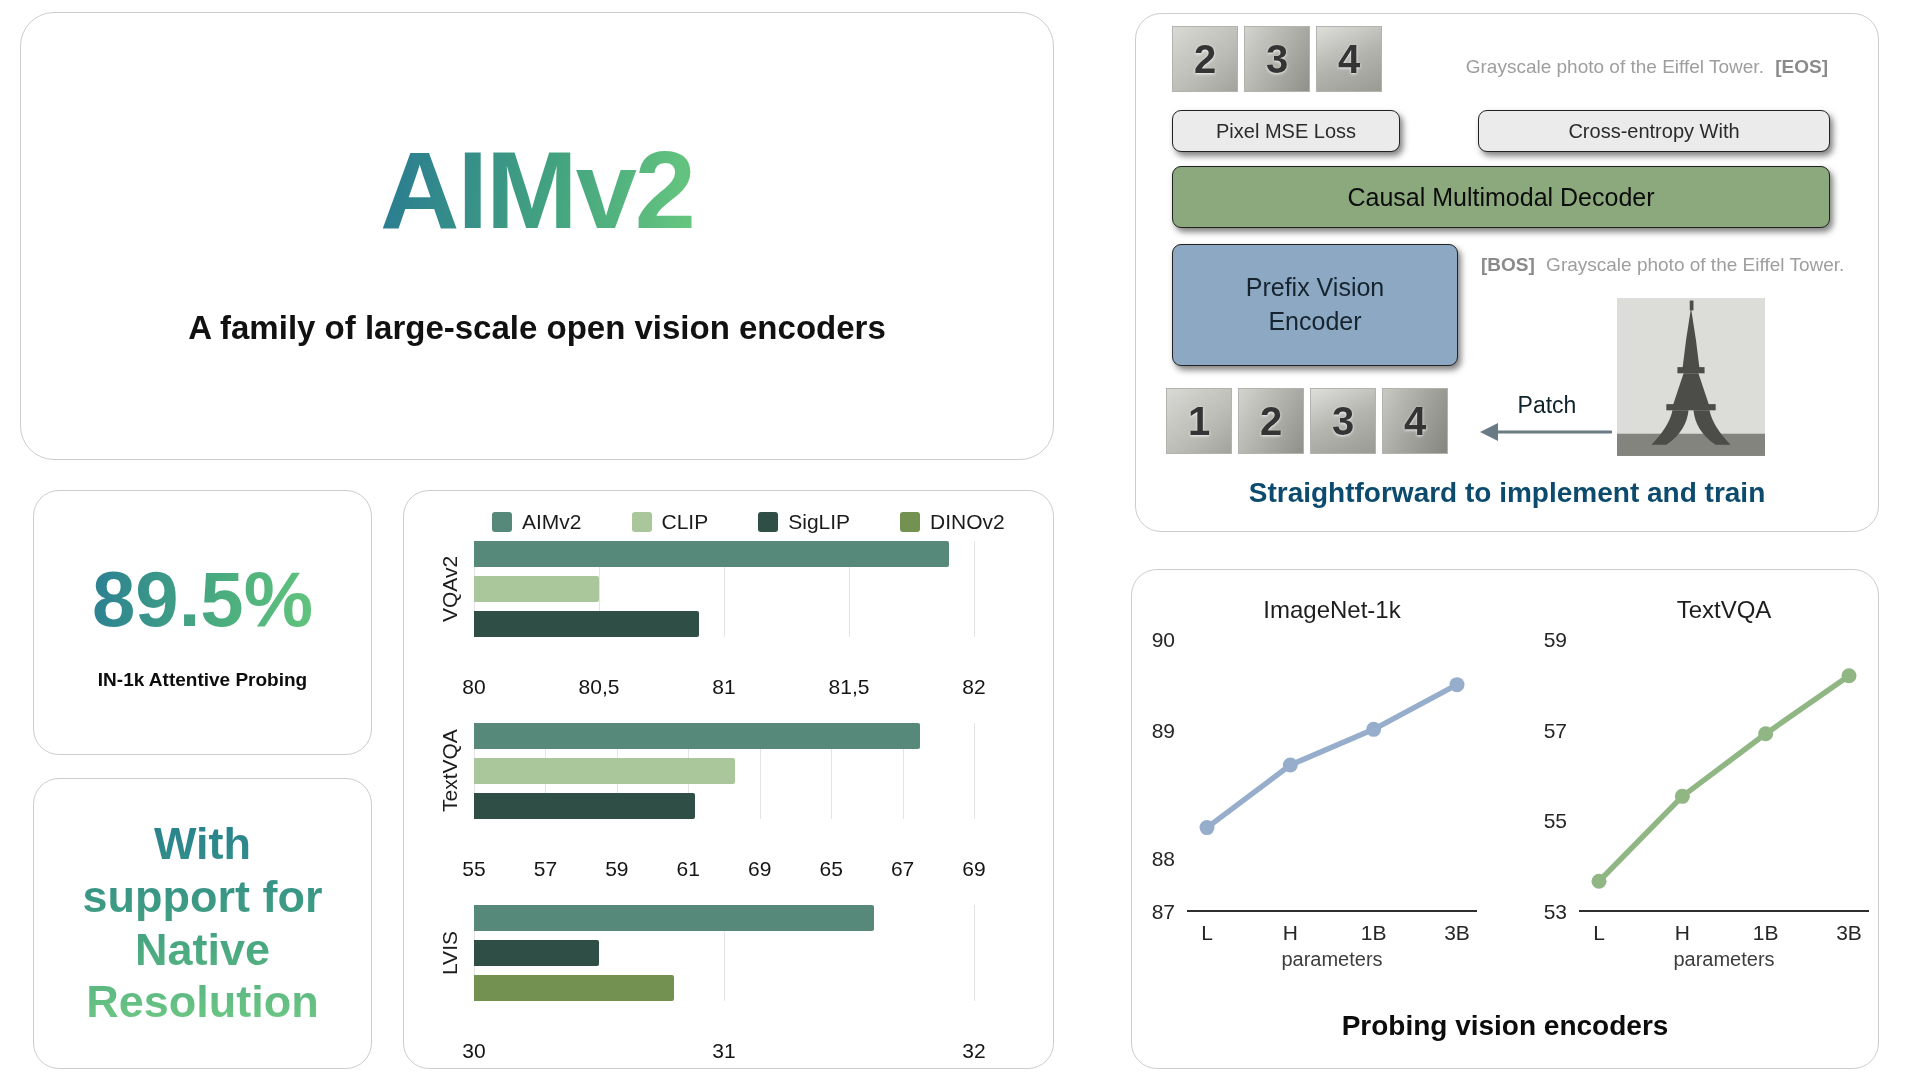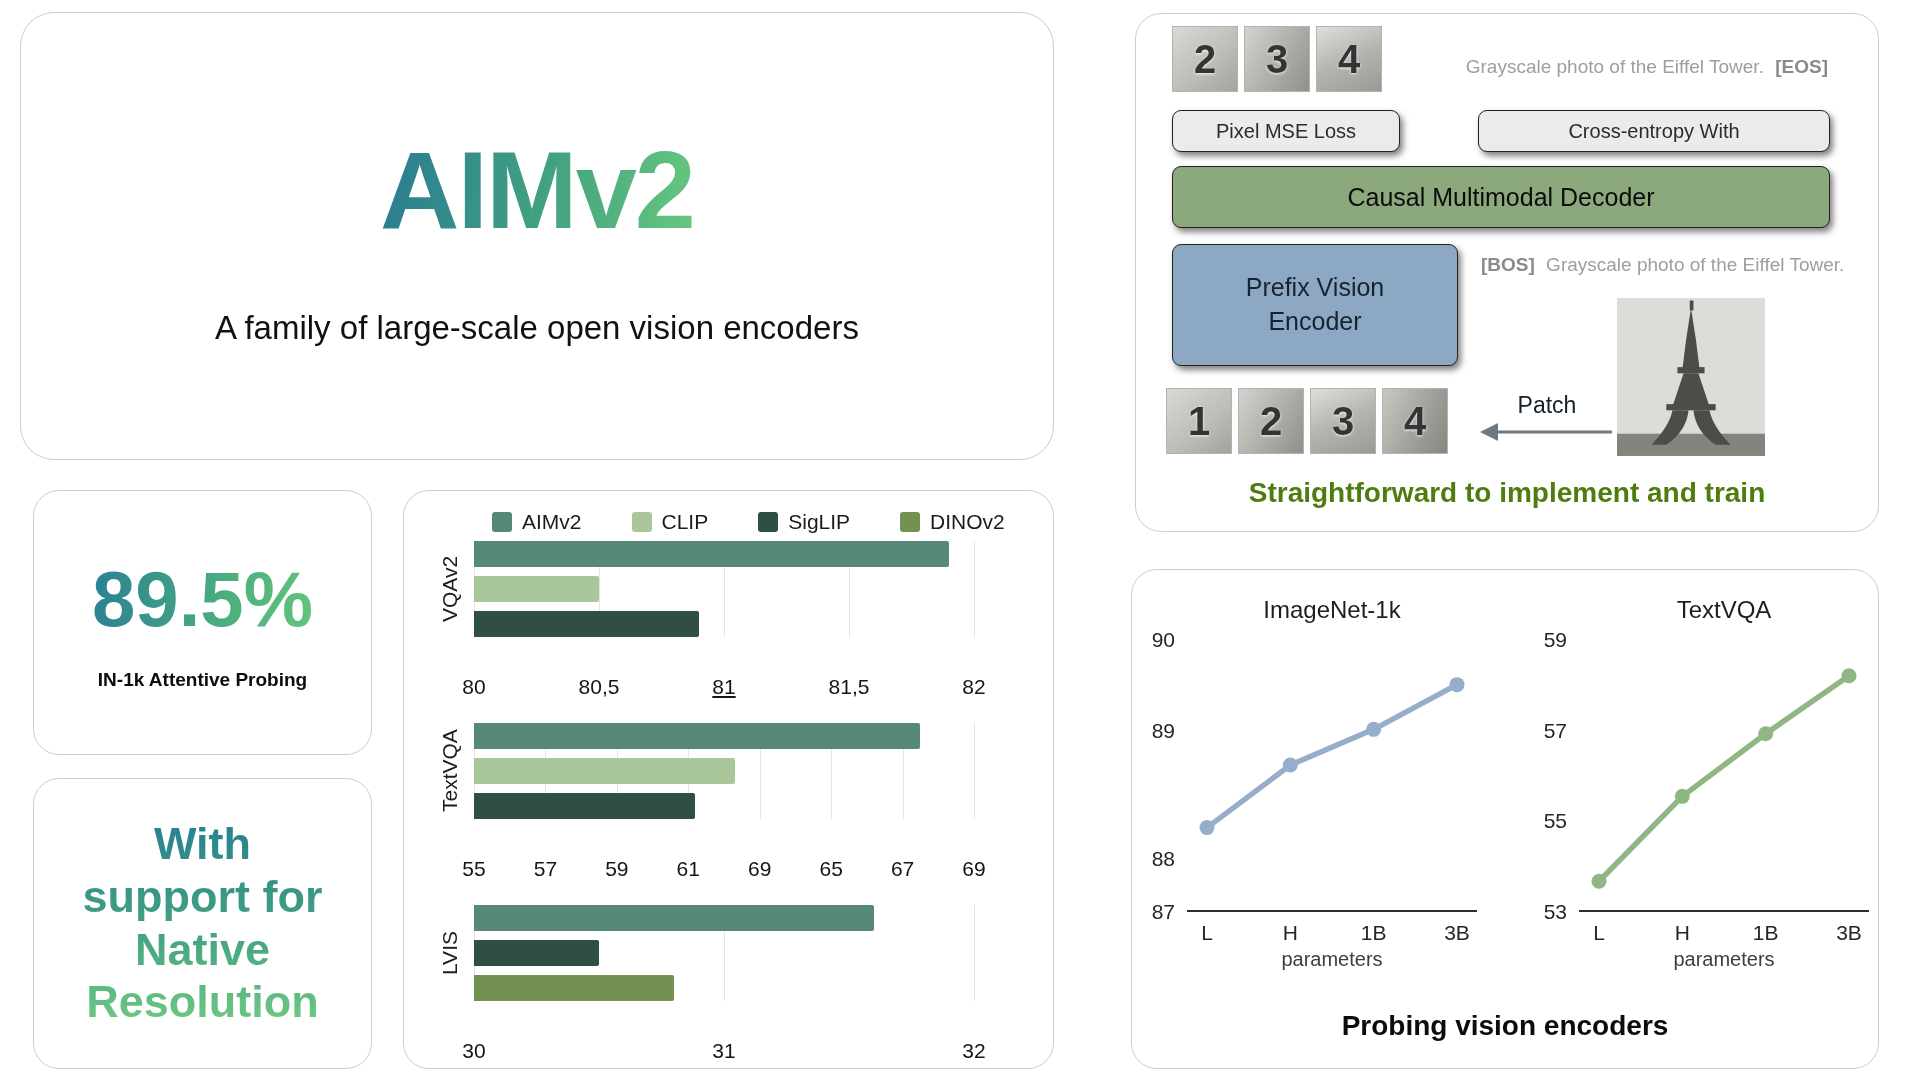--- a/index.html
+++ b/index.html
@@ -5,21 +5,21 @@
   html,body{margin:0;padding:0;background:#ffffff;width:1920px;height:1080px;overflow:hidden;
     font-family:"Liberation Sans","DejaVu Sans",sans-serif;}
   .card{position:absolute;background:#fff;border:1.5px solid #cdcdcd;border-radius:28px;box-sizing:border-box;}
 
   
   #hero{left:20px;top:12px;width:1034px;height:448px;display:flex;flex-direction:column;
     align-items:center;justify-content:center;gap:56px;border-radius:34px;}
   .hero-title{font-size:110px;font-weight:bold;letter-spacing:-2px;
     background:linear-gradient(97deg,#2a7c91 2%,#43a380 55%,#66c67e 98%);
     -webkit-background-clip:text;background-clip:text;color:transparent;-webkit-text-fill-color:transparent;}
-  .hero-sub{font-size:33px;color:#111;font-weight:400;}
+  .hero-sub{font-size:33px;color:#111;font-weight:700;}
 
   
   #stat-card{left:33px;top:490px;width:339px;height:265px;border-radius:26px;display:flex;
     flex-direction:column;align-items:center;justify-content:center;gap:24px;}
   .stat-value{font-size:78px;font-weight:bold;
     background:linear-gradient(95deg,#2d8391 5%,#4bae7e 60%,#63c47d 100%);
     -webkit-background-clip:text;background-clip:text;color:transparent;-webkit-text-fill-color:transparent;}
   .stat-label{font-size:19px;font-weight:600;color:#0d0d0d;}
 
   
@@ -58,21 +58,21 @@
   .patch:nth-child(4n+4){background:linear-gradient(115deg,#c9c9c4 0%,#a5a5a0 50%,#868680 100%);}
   .patch span{font-size:40px;font-weight:bold;color:#343434;text-shadow:0 1px 3px rgba(255,255,255,0.85);}
   .gray-text{font-size:19px;color:#9e9e9e;}
   .gray-text b{color:#8a8a8a;}
   .dbox{display:flex;align-items:center;justify-content:center;border:1.5px solid #222;border-radius:9px;
     box-shadow:3px 4px 6px rgba(0,0,0,0.5);box-sizing:border-box;text-align:center;}
   .loss-box{background:#ebebeb;color:#2b2b2b;font-size:20px;height:42px;}
   .decoder-box{background:#8ca97d;color:#0c0c0c;font-size:25px;}
   .encoder-box{background:#8da8c3;color:#15242f;font-size:25px;line-height:1.35;}
   .patch-arrow-label{display:block;text-align:center;font-size:23px;color:#10222c;margin-bottom:2px;}
-  .caption{position:absolute;left:0;right:0;text-align:center;font-size:28px;font-weight:bold;color:#4d7c0f;}
+  .caption{position:absolute;left:0;right:0;text-align:center;font-size:28px;font-weight:bold;color:#0c4a6e;}
 
   
   #scale-card{left:1131px;top:569px;width:748px;height:500px;border-radius:26px;padding-top:26px;}
   .line-charts-row{display:flex;justify-content:center;gap:56px;}
   .lc-title{margin-left:46px;width:290px;text-align:center;font-size:24px;color:#1e1e1e;margin-bottom:16px;}
   .lc-body{display:flex;}
   .y-ticks{position:relative;width:46px;}
   .y-ticks span{position:absolute;right:12px;transform:translateY(-50%);font-size:21px;color:#262626;}
   .lc-plot{position:relative;width:290px;height:270px;border-bottom:2px solid #2e2e2e;}
   .lc-plot svg{position:absolute;left:0;top:0;}
@@ -134,21 +134,21 @@
         <div class="gridline" style="left: 0%;"></div>
         <div class="bars">
           <div class="bar" style="width: 95%; background: rgb(87, 137, 122);"></div>
           <div class="bar" style="width: 25%; background: rgb(170, 199, 156);"></div>
           <div class="bar" style="width: 45%; background: rgb(47, 78, 70);"></div>
         </div>
       </div>
     <div class="bar-ticks">
         <span style="left: 0%; text-align: right;">80</span>
         <span style="left: 25%;">80,5</span>
-        <span style="left: 50%; text-decoration: underline;">81</span>
+        <span style="left: 50%;">81</span>
         <span style="left: 75%;">81,5</span>
         <span style="left: 100%;">82</span>
       </div>
   </div>
 
   <div class="bar-group">
     <div class="ylabel">TextVQA</div>
     <div class="bar-plot">
         <div class="gridline" style="left: 100%;"></div>
         <div class="gridline" style="left: 85.7143%;"></div>

